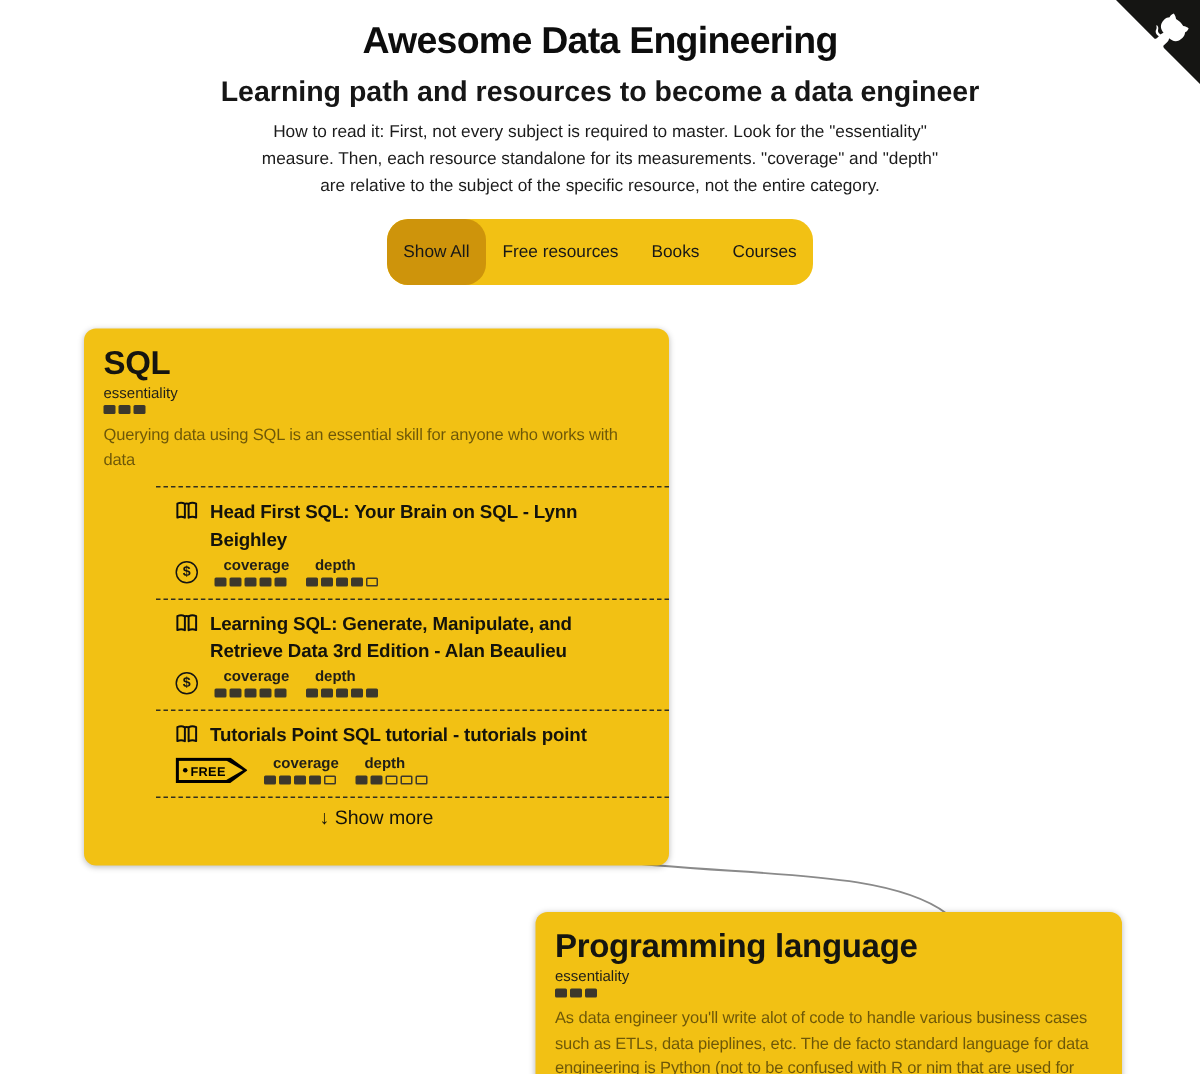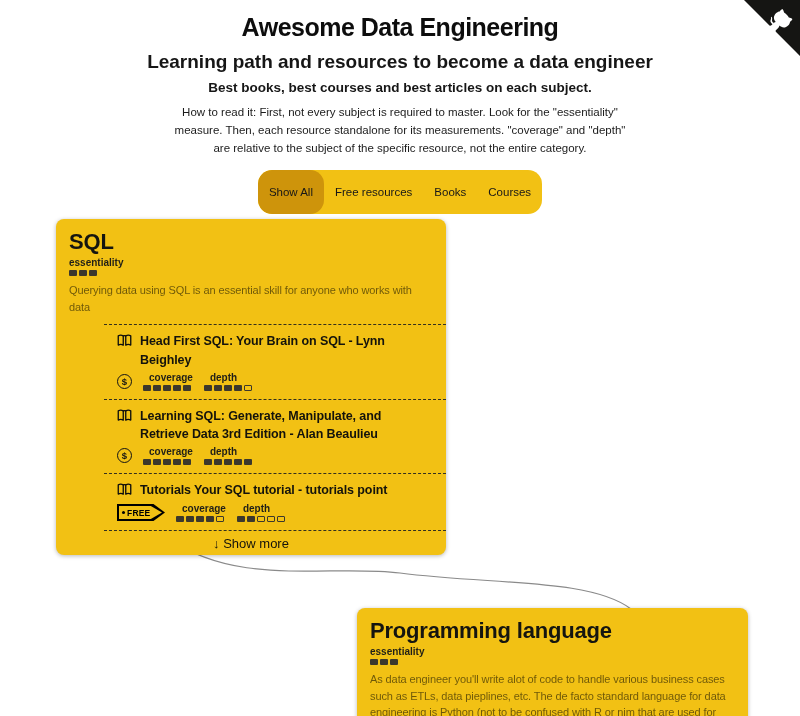--- a/index.html
+++ b/index.html
@@ -42,27 +42,27 @@
 
   
   .connector { position: absolute; left: 0; top: 0; z-index: 0; pointer-events: none; }
 
   
   .card {
     position: absolute; z-index: 1;
     background: #F2C114;
     border-radius: 8px;
     box-shadow: 0 1px 4px rgba(0,0,0,0.28);
-    padding: 10px 13px 1px;
+    padding: 10px 13px 22px;
   }
   .card-sql { left: 56px; top: 219px; width: 390px; }
   .card-prog { left: 357px; top: 608px; width: 391px; min-height: 130px; }
 
   .card-title { font-size: 22px; font-weight: 600; letter-spacing: -0.2px; color: #151510; margin-bottom: 2px; }
-  .meter-label { font-size: 10px; font-weight: 700; color: #201f18; letter-spacing: 0; }
+  .meter-label { font-size: 10px; font-weight: 400; color: #201f18; letter-spacing: 0; }
   .meter { display: flex; gap: 2px; margin-top: 2px; }
   .seg { width: 8px; height: 6px; background: #3C382C; border-radius: 1px; }
   .seg.empty { background: transparent; border: 1.5px solid #3C382C; }
   .card-desc {
     font-size: 11px; letter-spacing: -0.1px; line-height: 1.5;
     color: rgba(20, 16, 0, 0.60); margin: 6px 0 9px; font-weight: 500;
   }
 
   
   .resources { margin: 0 -13px; }
@@ -105,21 +105,20 @@
   <svg width="56" height="56" viewBox="0 0 250 250" aria-hidden="true">
     <path d="M0,0 L115,115 L130,115 L142,142 L250,250 L250,0 Z"></path>
     <path fill="currentColor" d="M128.3,109.0 C113.8,99.7 119.0,89.6 119.0,89.6 C122.0,82.7 120.5,78.6 120.5,78.6 C119.2,72.0 123.4,76.3 123.4,76.3 C127.3,80.9 125.5,87.3 125.5,87.3 C122.9,97.6 130.6,101.9 134.4,103.2"></path>
     <path fill="currentColor" d="M115.0,115.0 C114.9,115.1 118.7,116.5 119.8,115.4 L133.7,101.6 C136.9,99.2 139.9,98.4 142.2,98.6 C133.8,88.0 127.5,74.4 143.8,58.0 C148.5,53.4 154.0,51.2 159.7,51.0 C160.3,49.4 163.2,43.6 171.4,40.1 C171.4,40.1 176.1,42.5 178.8,56.2 C183.1,58.6 187.2,61.8 190.9,65.4 C194.5,69.0 197.7,73.2 200.1,77.6 C213.8,80.2 216.3,84.9 216.3,84.9 C212.7,93.1 206.9,96.0 205.4,96.6 C205.1,102.4 203.0,107.8 198.3,112.5 C181.9,128.9 168.3,122.5 157.7,114.1 C157.9,116.9 156.7,120.9 152.7,124.9 L141.0,136.5 C139.8,137.7 141.6,141.9 141.8,141.8 Z"></path>
   </svg>
 </a>
 
 <header>
   <h1 class="title">Awesome Data Engineering</h1>
   <h2 class="subtitle">Learning path and resources to become a data engineer</h2>
-  <h3 class="tagline">Best books, best courses and best articles on each subject.</h3>
   <p class="howto">How to read it: First, not every subject is required to master. Look for the "essentiality" measure. Then, each resource standalone for its measurements. "coverage" and "depth" are relative to the subject of the specific resource, not the entire category.</p>
   <nav class="filters">
     <button class="filter active">Show All</button>
     <button class="filter">Free resources</button>
     <button class="filter">Books</button>
     <button class="filter">Courses</button>
   </nav>
 </header>
 
 <svg class="connector" width="800" height="716" viewBox="0 0 800 716">
@@ -214,21 +213,21 @@
 
     <div class="resource">
       <div class="res-row1">
         <span class="book-icon">
           <svg width="15" height="15" viewBox="0 0 24 24" fill="none" stroke="#0e0e0e" stroke-width="2.1" stroke-linecap="round" stroke-linejoin="round">
             <path d="M2 4.5 C4.6 3.2 7.6 3.2 10 4.7 L10 19.5 C7.6 18 4.6 18 2 19.3 Z"></path>
             <path d="M22 4.5 C19.4 3.2 16.4 3.2 14 4.7 L14 19.5 C16.4 18 19.4 18 22 19.3 Z"></path>
             <path d="M10 4.7 C11.2 4.1 12.8 4.1 14 4.7"></path>
           </svg>
         </span>
-        <a class="res-title">Tutorials Your SQL tutorial - tutorials point</a>
+        <a class="res-title">Tutorials Point SQL tutorial - tutorials point</a>
       </div>
       <div class="res-row2">
         <span class="free-badge">
           <span class="free-inner">
             <span class="free-dot"></span>
             <span class="free-text">FREE</span>
           </span>
         </span>
         <div class="measure">
           <div class="meter-label">coverage</div>

